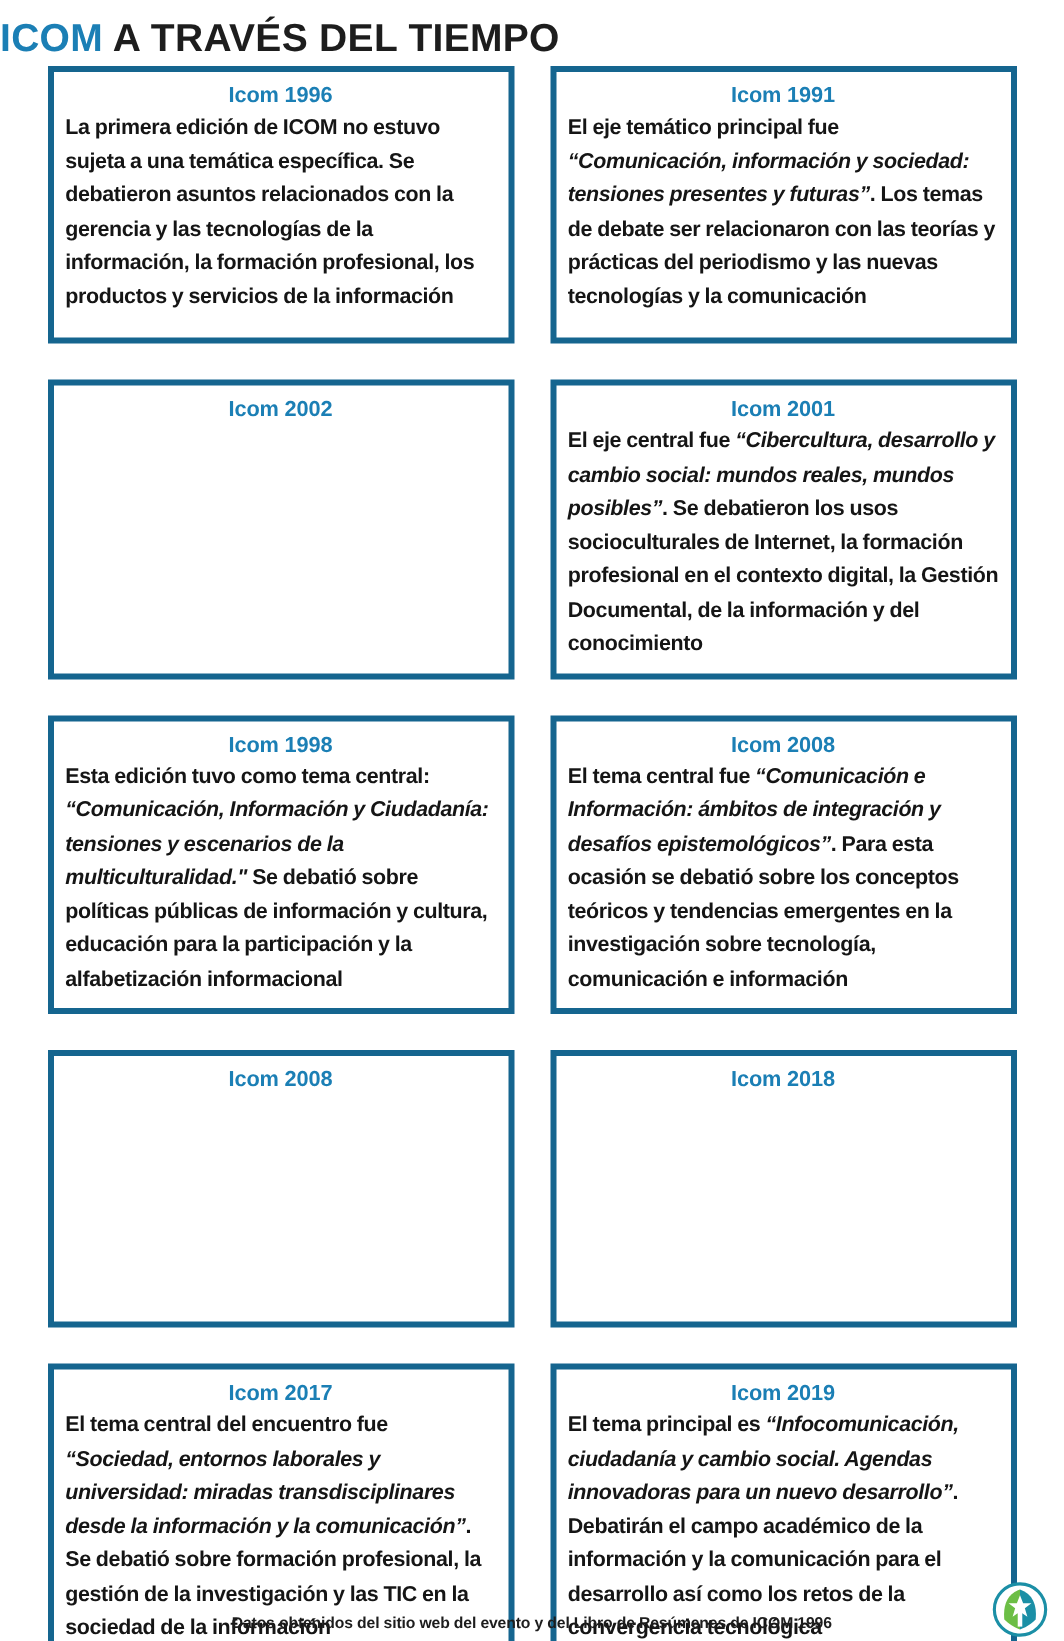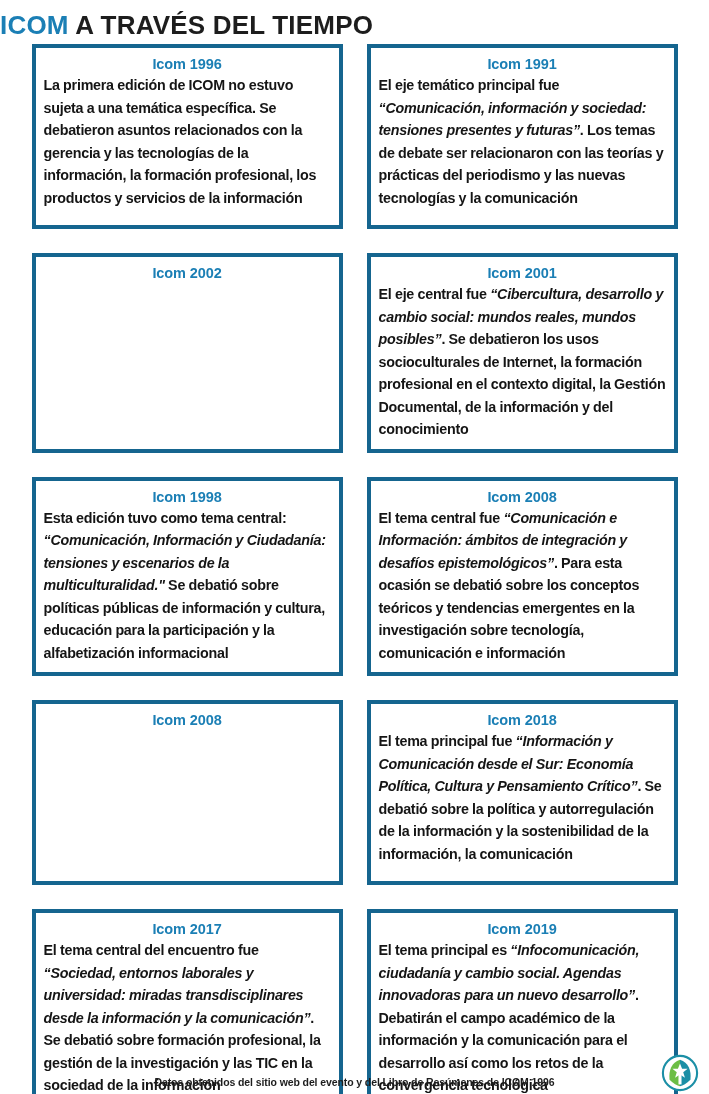--- a/index.html
+++ b/index.html
@@ -137,21 +137,20 @@
     <div class="card-title">Icom 2008</div>
     <div class="card-body">El tema central fue <i>“Comunicación e Información: ámbitos de integración y desafíos epistemológicos”</i>. Para esta ocasión se debatió sobre los conceptos teóricos y tendencias emergentes en la investigación sobre tecnología, comunicación e información</div>
   </div>
 
   <div class="card">
     <div class="card-title">Icom 2008</div>
   </div>
 
   <div class="card">
     <div class="card-title">Icom 2018</div>
-    <div class="card-body">El tema principal fue <i>“Información y Comunicación desde el Sur: Economía Política, Cultura y Pensamiento Crítico”</i>. Se debatió sobre la política y autorregulación de la información y la sostenibilidad de la información, la comunicación</div>
   </div>
 
   <div class="card tall">
     <div class="card-title">Icom 2017</div>
     <div class="card-body">El tema central del encuentro fue <i>“Sociedad, entornos laborales y universidad: miradas transdisciplinares desde la información y la comunicación”</i>. Se debatió sobre formación profesional, la gestión de la investigación y las TIC en la sociedad de la información</div>
   </div>
 
   <div class="card tall">
     <div class="card-title">Icom 2019</div>
     <div class="card-body">El tema principal es <i>“Infocomunicación, ciudadanía y cambio social. Agendas innovadoras para un nuevo desarrollo”</i>. Debatirán el campo académico de la información y la comunicación para el desarrollo así como los retos de la convergencia tecnológica</div>

